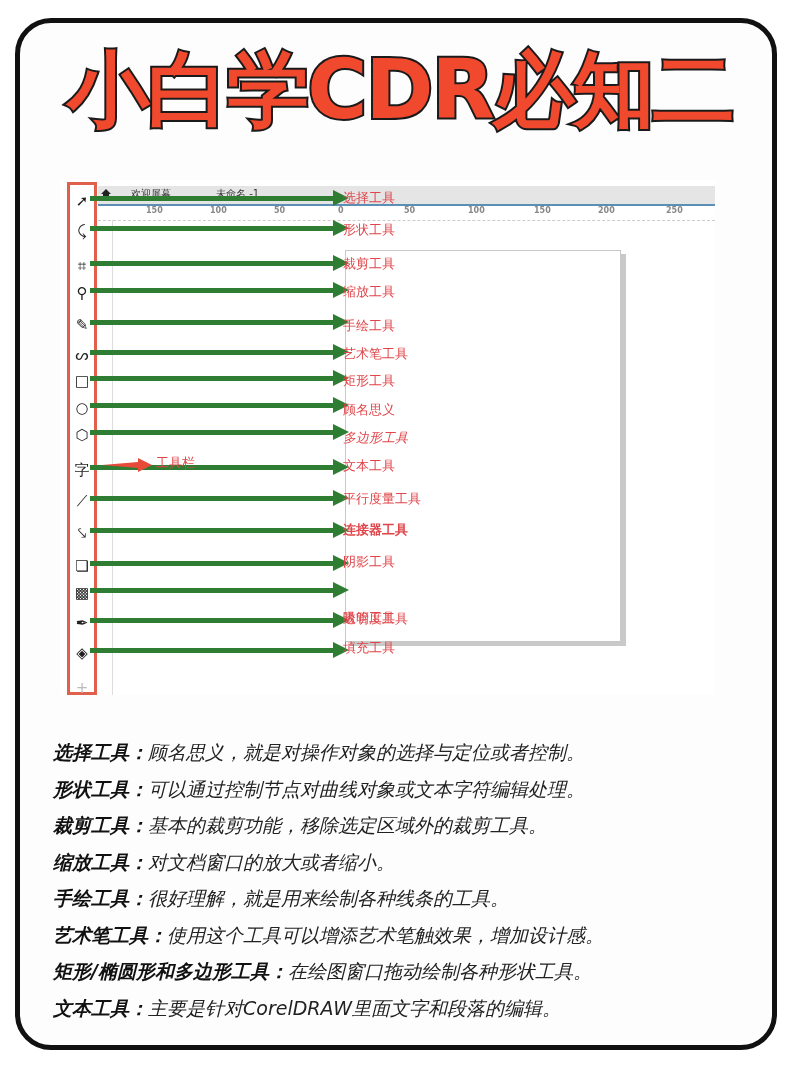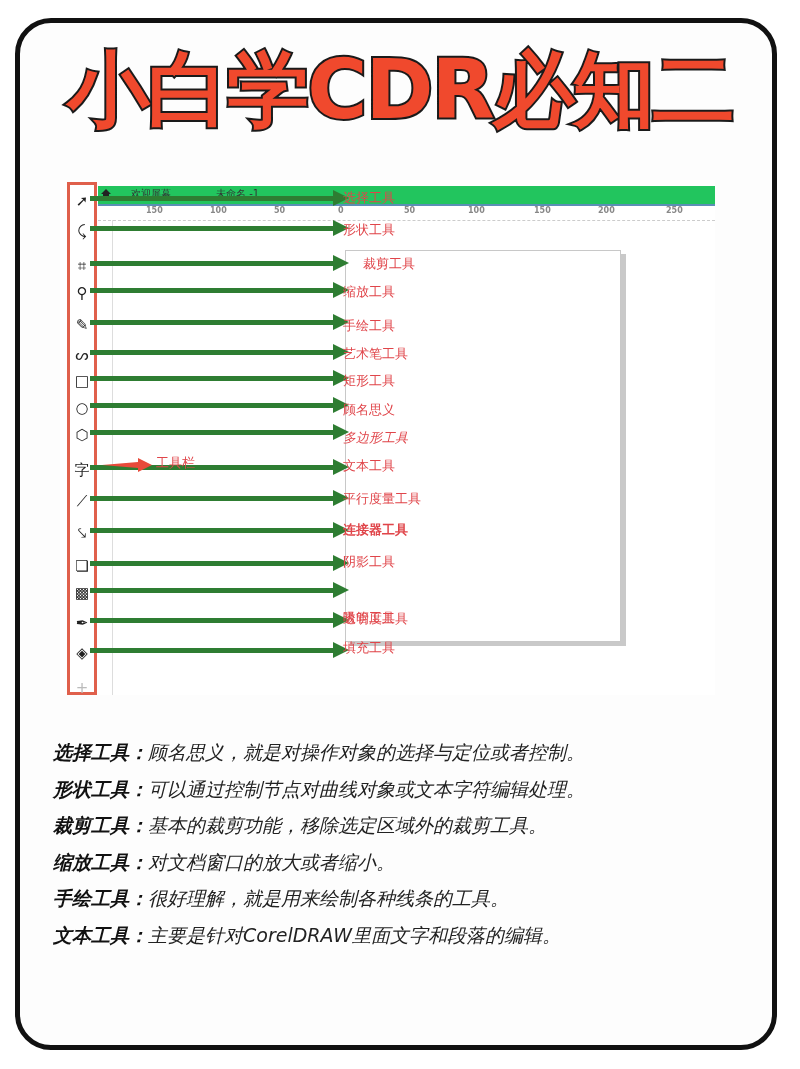--- a/index.html
+++ b/index.html
@@ -4,21 +4,21 @@
 <style>
   html, body { margin:0; padding:0; }
   body { width:800px; height:1069px; background:#ffffff; position:relative; overflow:hidden;
          font-family:"DejaVu Sans", sans-serif; }
   .card { position:absolute; left:15px; top:18px; width:762px; height:1032px; box-sizing:border-box;
           border:5px solid #111; border-radius:36px; background:#fdfdfd; }
   .title { position:absolute; left:0; top:40px; width:800px; text-align:center;
            font-family:"DejaVu Sans", sans-serif; font-weight:900; font-size:82px; letter-spacing:-2px;
            color:#f0492d; -webkit-text-stroke:4px #1a1a1a; paint-order:stroke fill; line-height:100px; }
   .shot { position:absolute; left:60px; top:180px; width:655px; height:515px; background:#fff; }
-  .tabbar { position:absolute; left:38px; top:6px; width:617px; height:18px; background:#22c55e;
+  .tabbar { position:absolute; left:38px; top:6px; width:617px; height:18px; background:#e5e5e5;
             border-bottom:2px solid #5b8fb5; }
   .tab { position:absolute; top:1px; font-size:10px; color:#333; }
   .home { position:absolute; left:40px; top:5px; width:12px; height:12px; }
   .ruler { position:absolute; left:38px; top:26px; width:617px; height:14px; border-bottom:1px dashed #ccc; }
   .tick { position:absolute; top:0; font-size:8px; color:#888;font-weight:bold; }
   .vruler { position:absolute; left:38px; top:40px; width:14px; height:475px; border-right:1px solid #ddd; }
   .page { position:absolute; left:285px; top:70px; width:274px; height:390px; background:#fff;
           border:1px solid #c8c8c8; box-shadow:5px 4px 0 #c9c9c9; }
   .toolbar { position:absolute; left:7px; top:2px; width:30px; height:513px; box-sizing:border-box;
              border:3px solid #e0604c; background:#fff; }
@@ -88,21 +88,21 @@
       <span class="label" style="left: 283px; top: 9px;">选择工具</span>
       <div class="arrow" style="left: 30px; top: 48px;">
         <div class="shaft" style="width:245px"></div>
         <div class="head" style="left:243px"></div>
       </div>
       <span class="label" style="left: 283px; top: 41px;">形状工具</span>
       <div class="arrow" style="left: 30px; top: 83px;">
         <div class="shaft" style="width:245px"></div>
         <div class="head" style="left:243px"></div>
       </div>
-      <span class="label" style="left: 283px; top: 75px; margin-left: 20px;">裁剪工具</span>
+      <span class="label" style="left: 283px; top: 75px;">裁剪工具</span>
       <div class="arrow" style="left: 30px; top: 110px;">
         <div class="shaft" style="width:245px"></div>
         <div class="head" style="left:243px"></div>
       </div>
       <span class="label" style="left: 283px; top: 103px;">缩放工具</span>
       <div class="arrow" style="left: 30px; top: 142px;">
         <div class="shaft" style="width:245px"></div>
         <div class="head" style="left:243px"></div>
       </div>
       <span class="label" style="left: 283px; top: 137px;">手绘工具</span>
@@ -169,14 +169,16 @@
     <span class="label" style="left:54px;top:-3px">工具栏</span>
   </div>
 </div>
 
 <div class="desc" id="desc">
     <div class="desc-row"><b>选择工具：</b><span>顾名思义，就是对操作对象的选择与定位或者控制。</span></div>
     <div class="desc-row"><b>形状工具：</b><span>可以通过控制节点对曲线对象或文本字符编辑处理。</span></div>
     <div class="desc-row"><b>裁剪工具：</b><span>基本的裁剪功能，移除选定区域外的裁剪工具。</span></div>
     <div class="desc-row"><b>缩放工具：</b><span>对文档窗口的放大或者缩小。</span></div>
     <div class="desc-row"><b>手绘工具：</b><span>很好理解，就是用来绘制各种线条的工具。</span></div>
+    <div class="desc-row"><b>艺术笔工具：</b><span>使用这个工具可以增添艺术笔触效果，增加设计感。</span></div>
+    <div class="desc-row"><b>矩形/椭圆形和多边形工具：</b><span>在绘图窗口拖动绘制各种形状工具。</span></div>
     <div class="desc-row"><b>文本工具：</b><span>主要是针对CorelDRAW里面文字和段落的编辑。</span></div>
   </div>
 
 </body></html>

